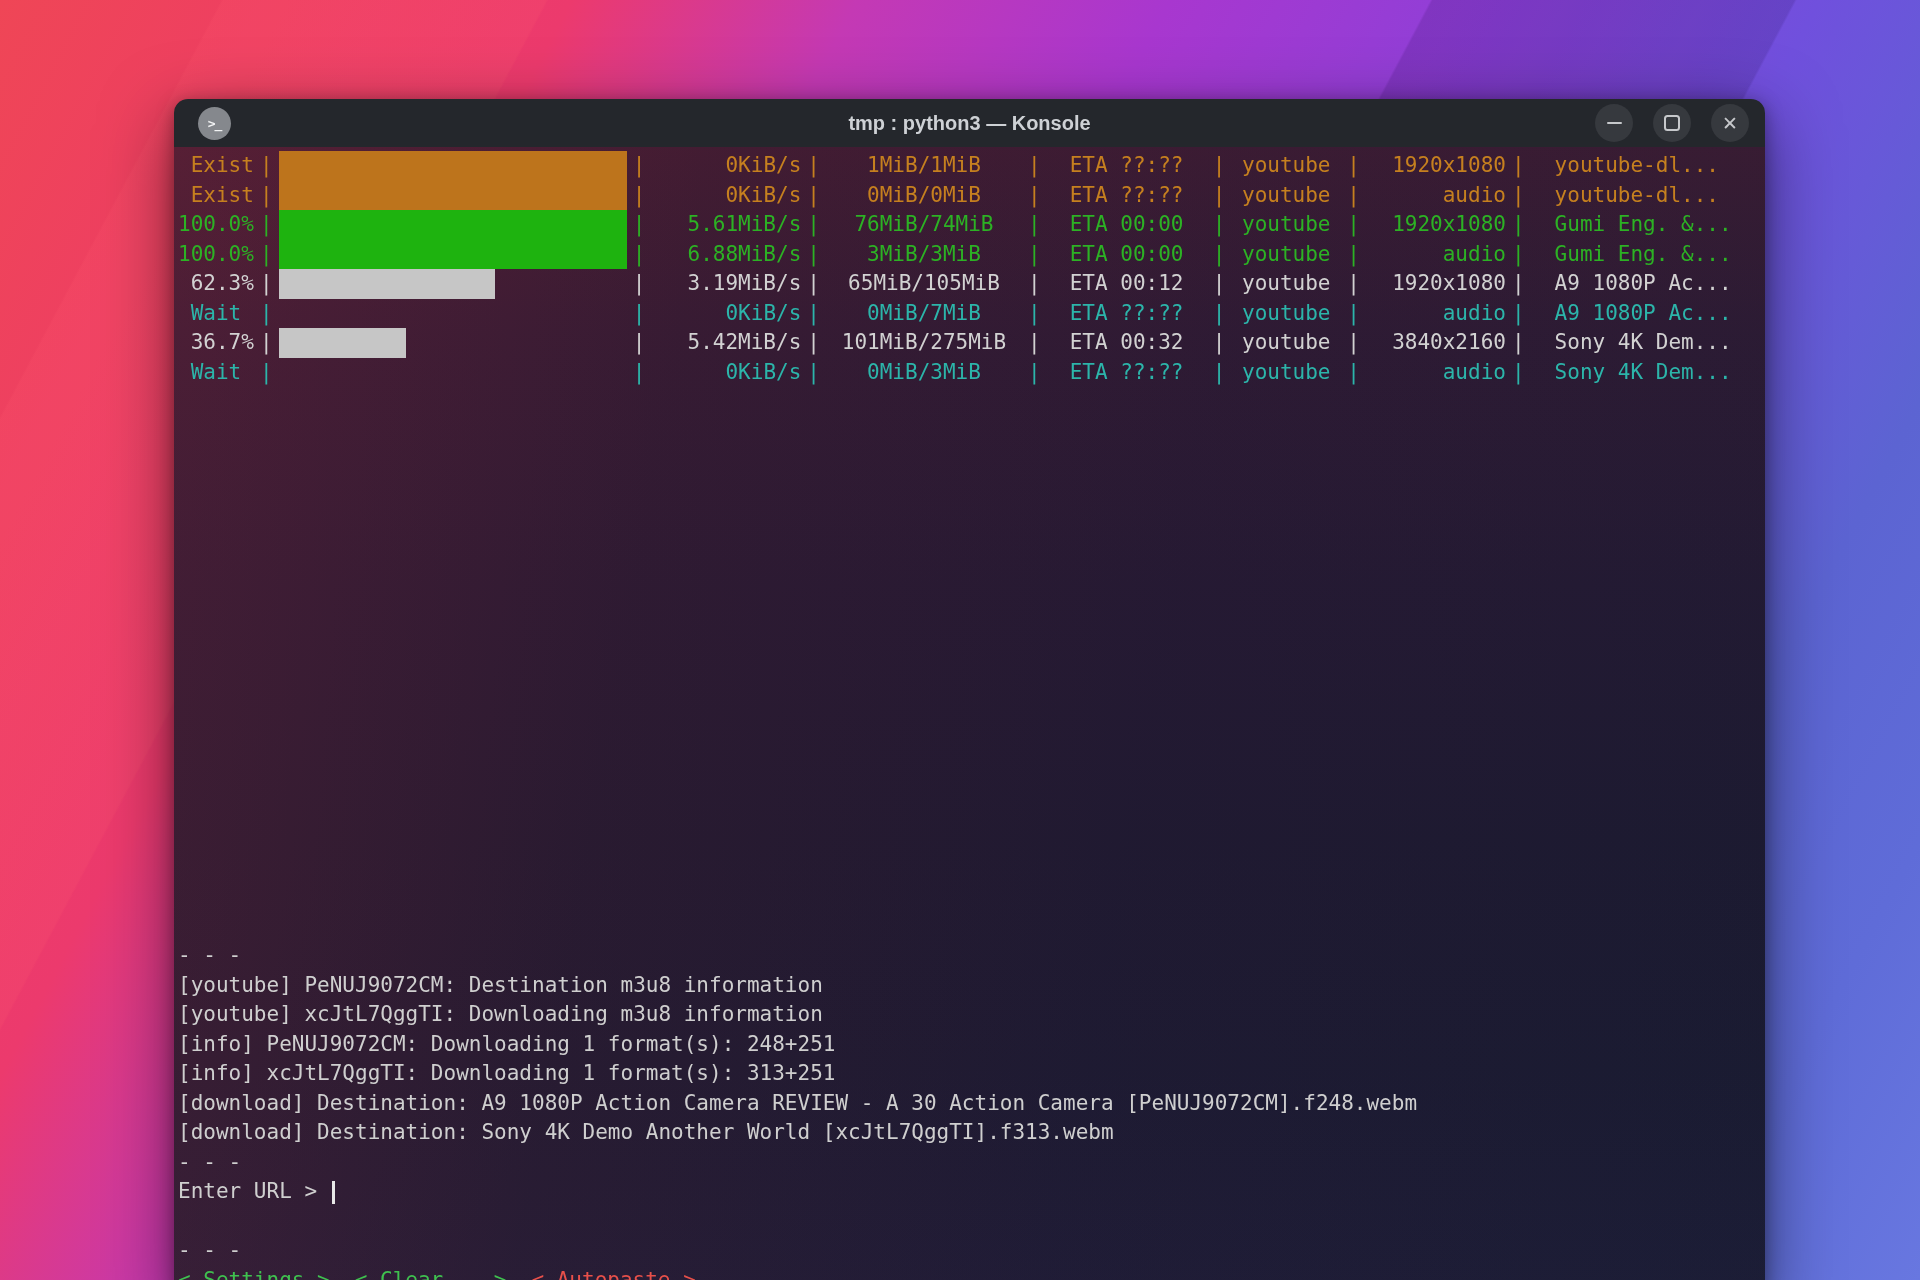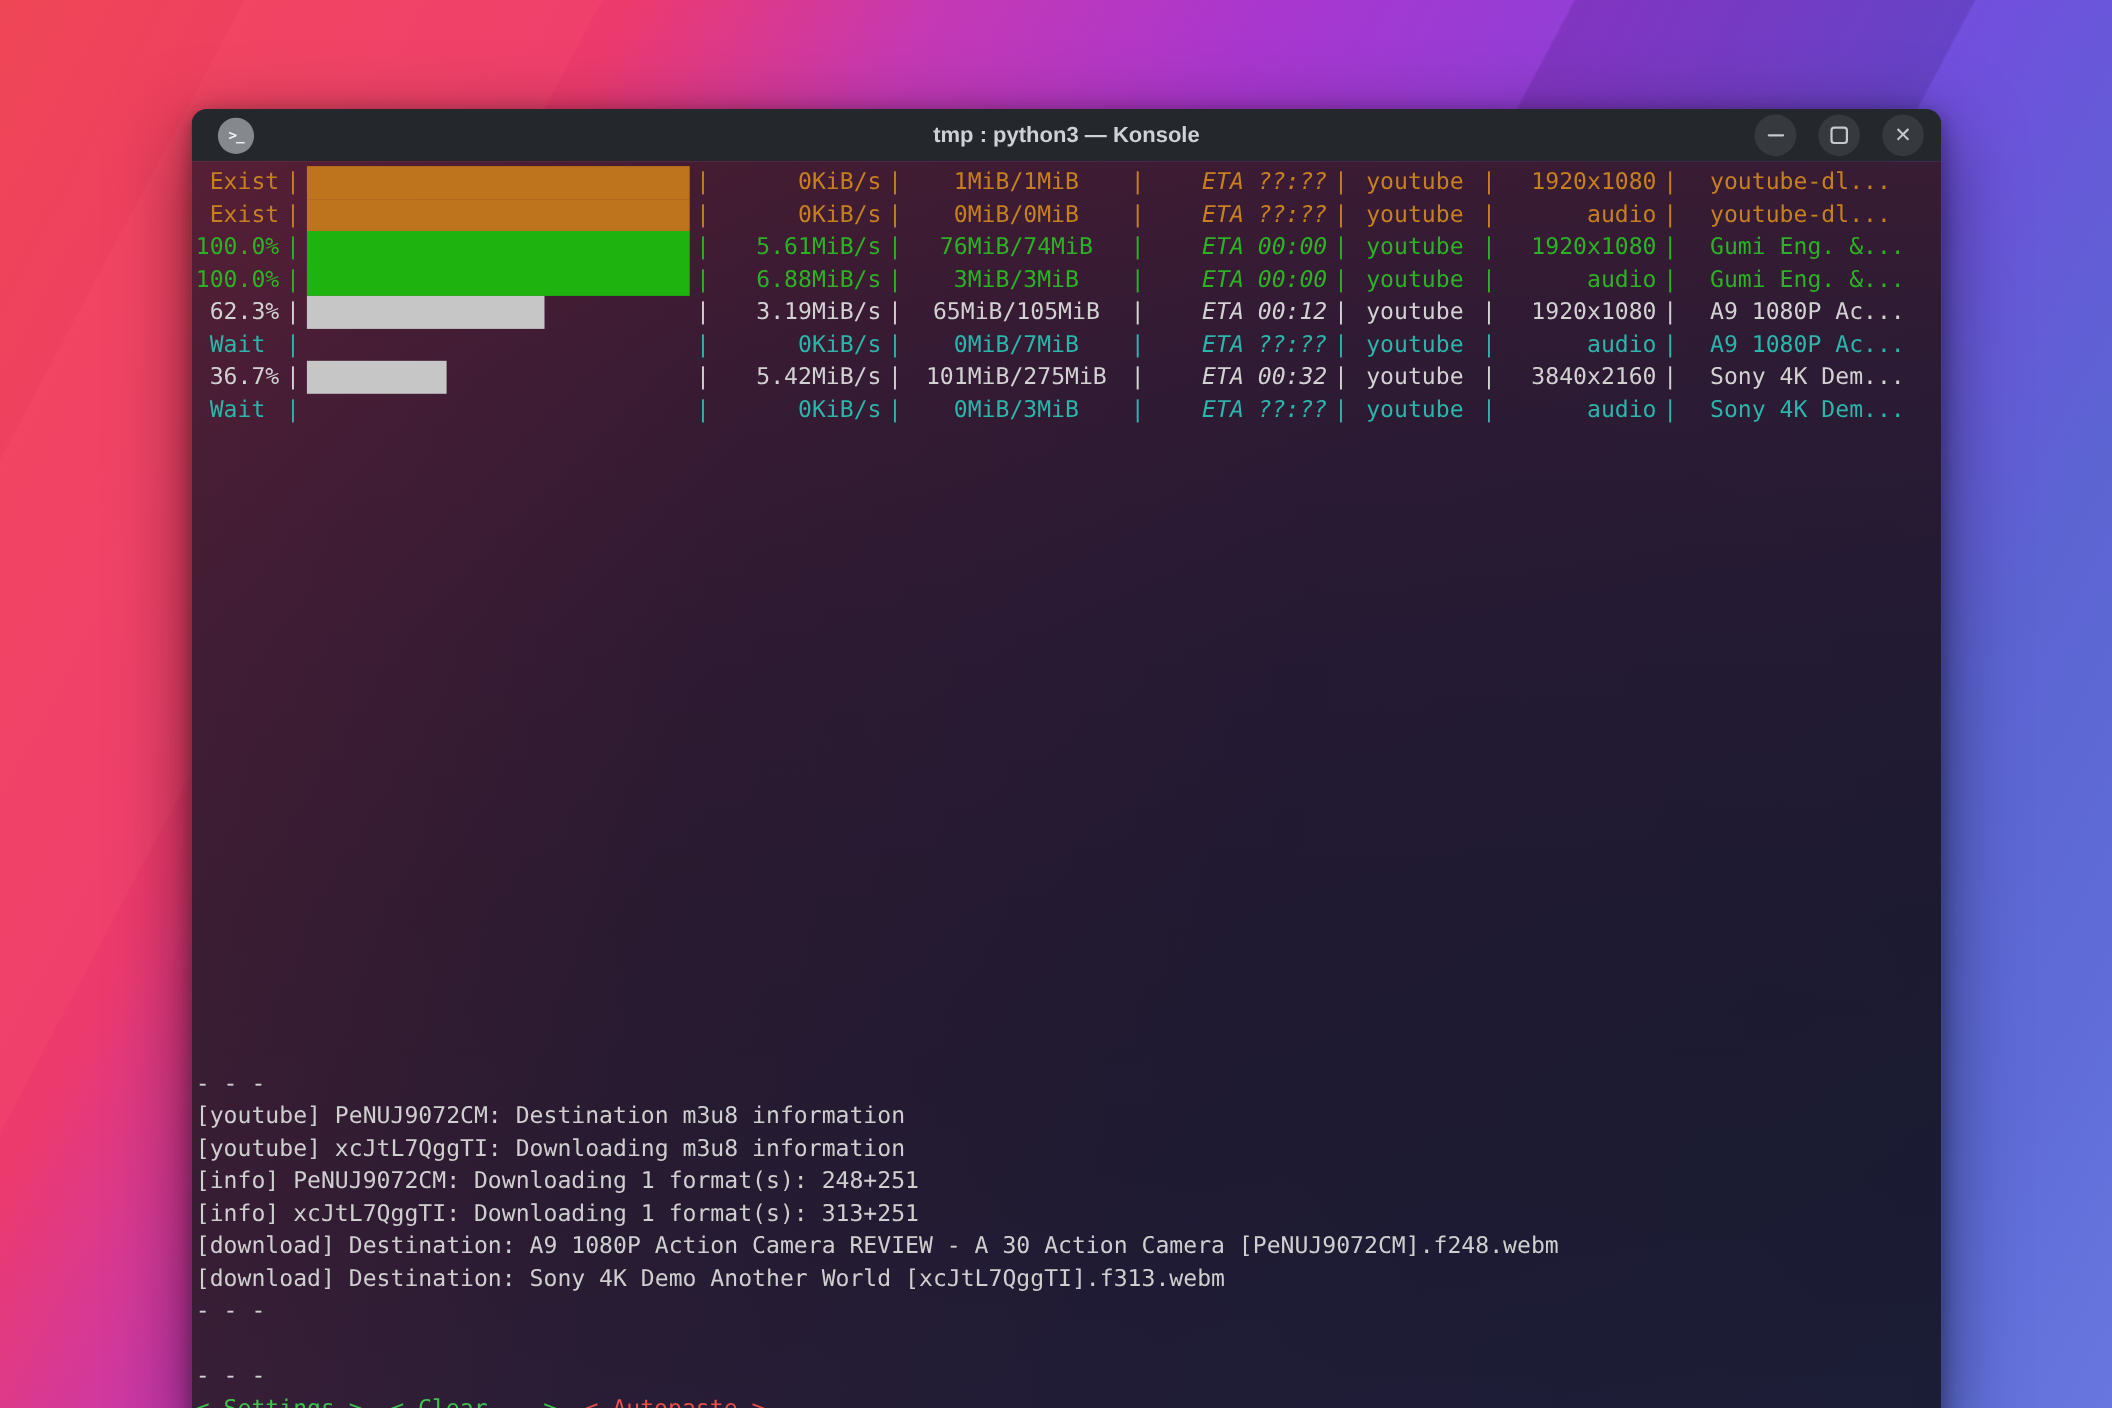--- a/index.html
+++ b/index.html
@@ -51,21 +51,21 @@
 
   
   .dl-table{position:absolute; left:4px; right:6px; top:4px;}
   .dl-row{display:flex; align-items:center; height:29.5px; line-height:29.5px; white-space:pre;}
   .sep{margin:0 6px; flex:0 0 auto;}
   .c-status{flex:0 0 76px; text-align:left;}
   .c-bar{flex:0 0 348px; height:29.5px; position:relative;}
   .c-bar .fill{position:absolute; left:0; top:0; bottom:0;}
   .c-speed{flex:0 0 150px; text-align:right;}
   .c-size{flex:0 0 196px; text-align:center;}
-  .c-eta{flex:0 0 160px; text-align:right;font-style:italic;}
+  .c-eta{flex:0 0 160px; text-align:center;}
   .c-site{flex:0 0 110px; text-align:center;}
   .c-fmt{flex:0 0 140px; text-align:right;}
   .c-title{flex:1 1 auto; padding-left:24px; overflow:hidden; white-space:pre;}
 
   
   .out{position:absolute; left:4px; right:6px; bottom:4px;}
   .line{height:29.5px; line-height:29.5px; white-space:pre; color:#cfcfcf;}
   .cursor{display:inline-block; width:3px; height:23px; background:#e8e8e8; vertical-align:middle; margin-left:2px;}
   .tui-btn{margin-right:25px;}
 </style>
@@ -130,19 +130,20 @@
       <div id="log-lines">
           <div class="line">- - -</div>
           <div class="line">[youtube] PeNUJ9072CM: Destination m3u8 information</div>
           <div class="line">[youtube] xcJtL7QggTI: Downloading m3u8 information</div>
           <div class="line">[info] PeNUJ9072CM: Downloading 1 format(s): 248+251</div>
           <div class="line">[info] xcJtL7QggTI: Downloading 1 format(s): 313+251</div>
           <div class="line">[download] Destination: A9 1080P Action Camera REVIEW - A 30 Action Camera [PeNUJ9072CM].f248.webm</div>
           <div class="line">[download] Destination: Sony 4K Demo Another World [xcJtL7QggTI].f313.webm</div>
           <div class="line">- - -</div>
         </div>
+      <div class="line"><span>Enter URL &gt; </span><span class="cursor"></span></div>
       <div class="line"> </div>
       <div class="line">- - -</div>
       <div class="line"><span class="tui-btn" style="color: rgb(63, 193, 79);">&lt; Settings &gt;</span><span class="tui-btn" style="color: rgb(63, 193, 79);">&lt; Clear    &gt;</span><span class="tui-btn" style="color: rgb(232, 80, 74);">&lt; Autopaste &gt;</span></div>
     </div>
 
   </div>
 </div>
 
 </body></html>

